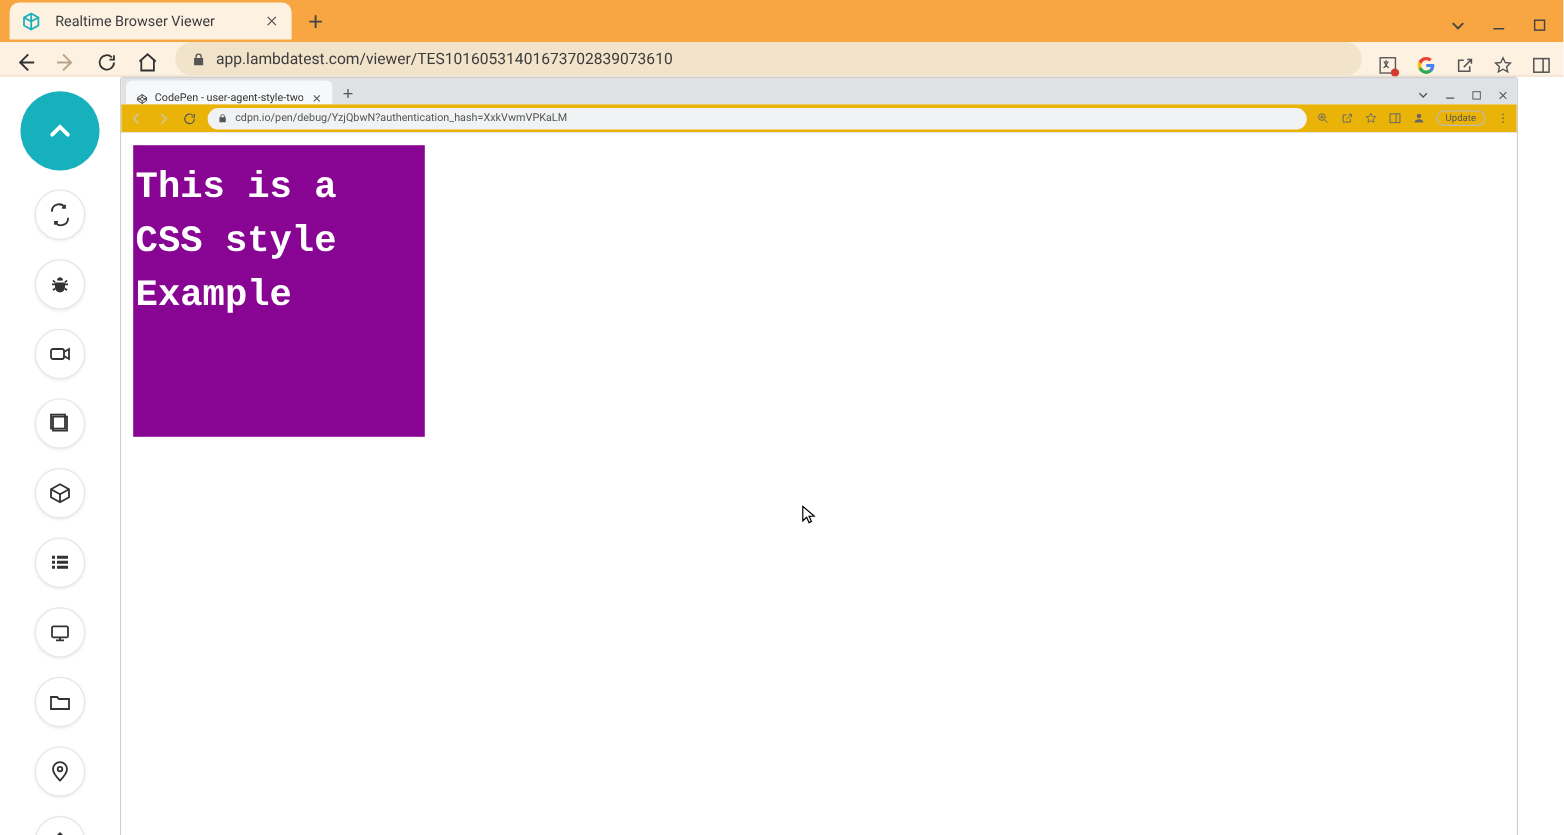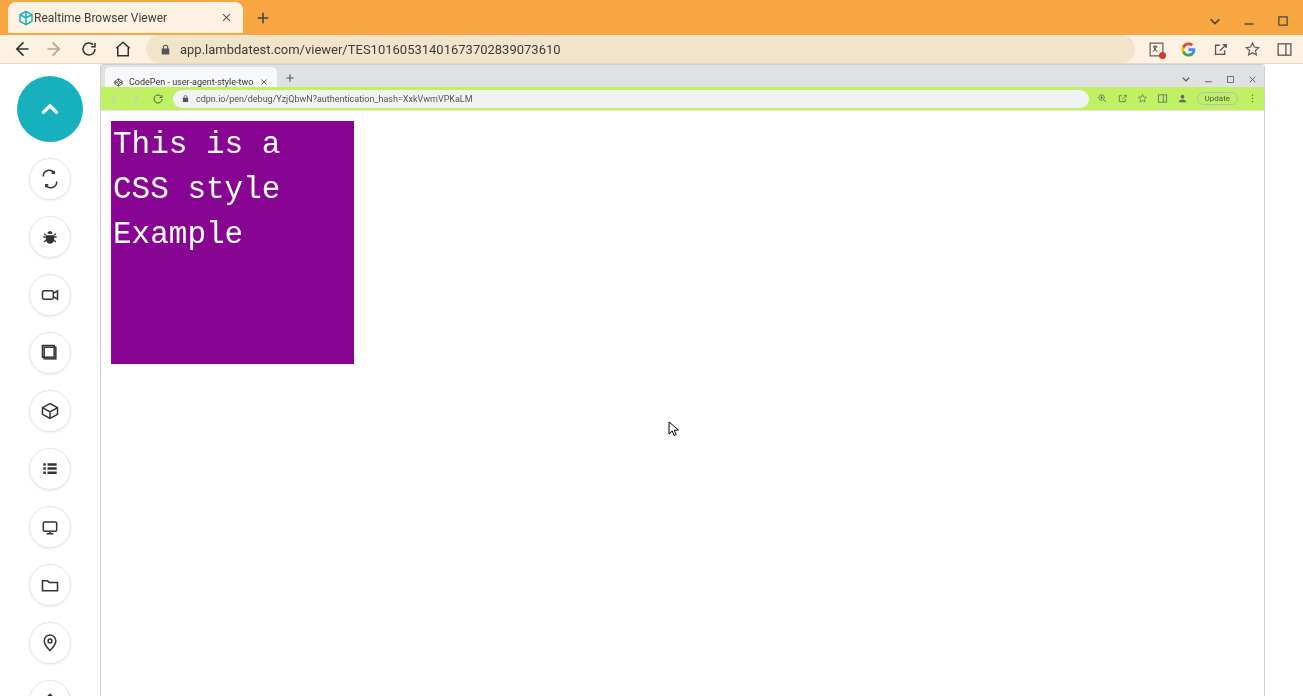--- a/index.html
+++ b/index.html
@@ -2,29 +2,29 @@
 <html><head>
 <meta charset="utf-8">
 <style>
   * { margin: 0; padding: 0; box-sizing: border-box; }
   html, body { width: 1303px; height: 696px; font-family: -apple-system, BlinkMacSystemFont, "Segoe UI", Roboto, Arial, sans-serif; overflow: hidden; background: #fff; }
 
   
   .outer-chrome { width: 100%; height: 100%; display: flex; flex-direction: column; }
   .outer-titlebar { height: 35px; background: #f7a642; display: flex; align-items: flex-end; }
   .outer-tabstrip { display: flex; align-items: center; height: 35px; padding-left: 8px; gap: 6px; flex: 1; }
-  .outer-tab { background: #fdf1e2; height: 31px; min-width: 235px; border-radius: 8px 8px 0 0; display: flex; align-items: center; padding: 0 10px; gap: 0; font-size: 12px; color: #3c3c3c; }
+  .outer-tab { background: #fdf1e2; height: 31px; min-width: 235px; border-radius: 8px 8px 0 0; display: flex; align-items: center; padding: 0 10px; gap: 12px; font-size: 12px; color: #3c3c3c; }
   .outer-tab .favicon { width: 16px; height: 16px; display:flex; align-items:center; justify-content:center; }
   .outer-tab .title { flex: 1; white-space: nowrap; overflow: hidden; text-overflow: ellipsis; }
   .outer-tab .close { width: 14px; height: 14px; display:flex; align-items:center; justify-content:center; color:#555; }
   .newtab-btn { width: 28px; height: 28px; display:flex; align-items:center; justify-content:center; color:#444; }
   .outer-window-controls { display:flex; align-items:center; gap: 18px; padding: 0 12px 6px 0; color:#444; }
   .outer-window-controls span { width:16px; height:16px; display:flex; align-items:center; justify-content:center; }
 
-  .outer-toolbar { height: 36px; background: #fdf1e2; display:flex; align-items:center; padding: 0 10px; gap: 12px; border-bottom: 1px solid #e8d8c0; }
+  .outer-toolbar { height: 36px; background: #fdf1e2; display:flex; align-items:flex-end; padding: 0 10px; gap: 12px; border-bottom: 1px solid #e8d8c0; }
   .nav-btn { width: 22px; height: 22px; display:flex; align-items:center; justify-content:center; color:#333; }
   .nav-btn.disabled { color:#b7a58a; }
   .addressbar { flex:1; height: 28px; background: #f2e3cb; border-radius: 14px; display:flex; align-items:center; padding: 0 12px; gap: 8px; font-size: 13px; color:#3c3c3c; }
   .addressbar .lock { width:14px; height:14px; display:flex; align-items:center; justify-content:center; color:#555;}
   .toolbar-right { display:flex; align-items:center; gap: 14px; }
   .toolbar-icon { width:18px; height:18px; display:flex; align-items:center; justify-content:center; color:#555; position:relative; }
   .gt-badge::after { content:''; position:absolute; right:-1px; bottom:-1px; width:7px; height:7px; border-radius:50%; background:#d23b2f; }
 
   
   .outer-content { flex:1; display:flex; position:relative; background:#fff; }
@@ -39,30 +39,30 @@
   .inner-chrome { border: 1px solid #cfcfcf; border-radius: 3px 3px 0 0; display:flex; flex-direction:column; flex:1; overflow:hidden; margin-right: 36px; }
   .inner-tabbar { height: 22px; background:#dfe1e4; display:flex; align-items:flex-end; padding-left:4px; gap:4px; }
   .inner-tab { background:#f7f8f9; height:20px; border-radius:5px 5px 0 0; display:flex; align-items:flex-end; padding:0 8px; gap:6px; font-size:9px; color:#333; min-width:140px; }
   .inner-tab .favicon { width:10px; height:10px; display:flex; align-items:center; justify-content:center; }
   .inner-tab .title { flex:1; white-space:nowrap; overflow:hidden; text-overflow:ellipsis; }
   .inner-tab .close { width:10px; height:10px; display:flex; align-items:center; justify-content:center; }
   .inner-newtab { width:18px; height:18px; display:flex; align-items:center; justify-content:center; color:#555; font-size:12px;}
   .inner-window-controls { margin-left:auto; display:flex; align-items:center; gap:10px; padding:0 6px 2px 0; color:#555; }
   .inner-window-controls span { width:12px; height:12px; display:flex; align-items:center; justify-content:center; }
 
-  .inner-toolbar { height:24px; background:#bef264; border-bottom:1px solid #e6e6e6; display:flex; align-items:center; padding:0 6px; gap:8px; }
+  .inner-toolbar { height:24px; background:#eab308; border-bottom:1px solid #e6e6e6; display:flex; align-items:center; padding:0 6px; gap:8px; }
   .inner-nav-btn { width:14px; height:14px; display:flex; align-items:center; justify-content:center; color:#666; }
   .inner-nav-btn.disabled { color:#c8c8c8; }
   .inner-address { flex:1; height:18px; background:#f1f2f3; border-radius:9px; display:flex; align-items:center; padding:0 8px; gap:6px; font-size:9px; color:#555; }
   .inner-toolbar-right { display:flex; align-items:flex-start; gap:8px; }
   .inner-icon { width:12px; height:12px; display:flex; align-items:center; justify-content:center; color:#666;}
   .update-pill { font-size:8px; border:1px solid #bbb; border-radius:9px; padding:1px 7px; color:#555; }
 
   .inner-viewport { flex:1; background:#fff; position:relative; padding:10px; }
-  .css-box { width:243px; height:243px; background:#880593; color:#fff; font-family: Consolas, "Courier New", monospace; font-size:31px; line-height:1.45; padding: 2px 0 0 2px; white-space:pre-line; }
+  .css-box { width:243px; height:243px; background:#880593; color:#fff; font-family: Consolas, "Courier New", monospace; font-size:31px; line-height:1.45; padding: 14px 0 0 2px; white-space:pre-line;font-weight:bold; }
 
   .cursor { position:absolute; left:668px; top:357px; width:12px; height:16px; color:#000; pointer-events:none; }
 
   svg { display:block; }
 </style>
 </head>
 <body>
 
 <div class="outer-chrome">
 

